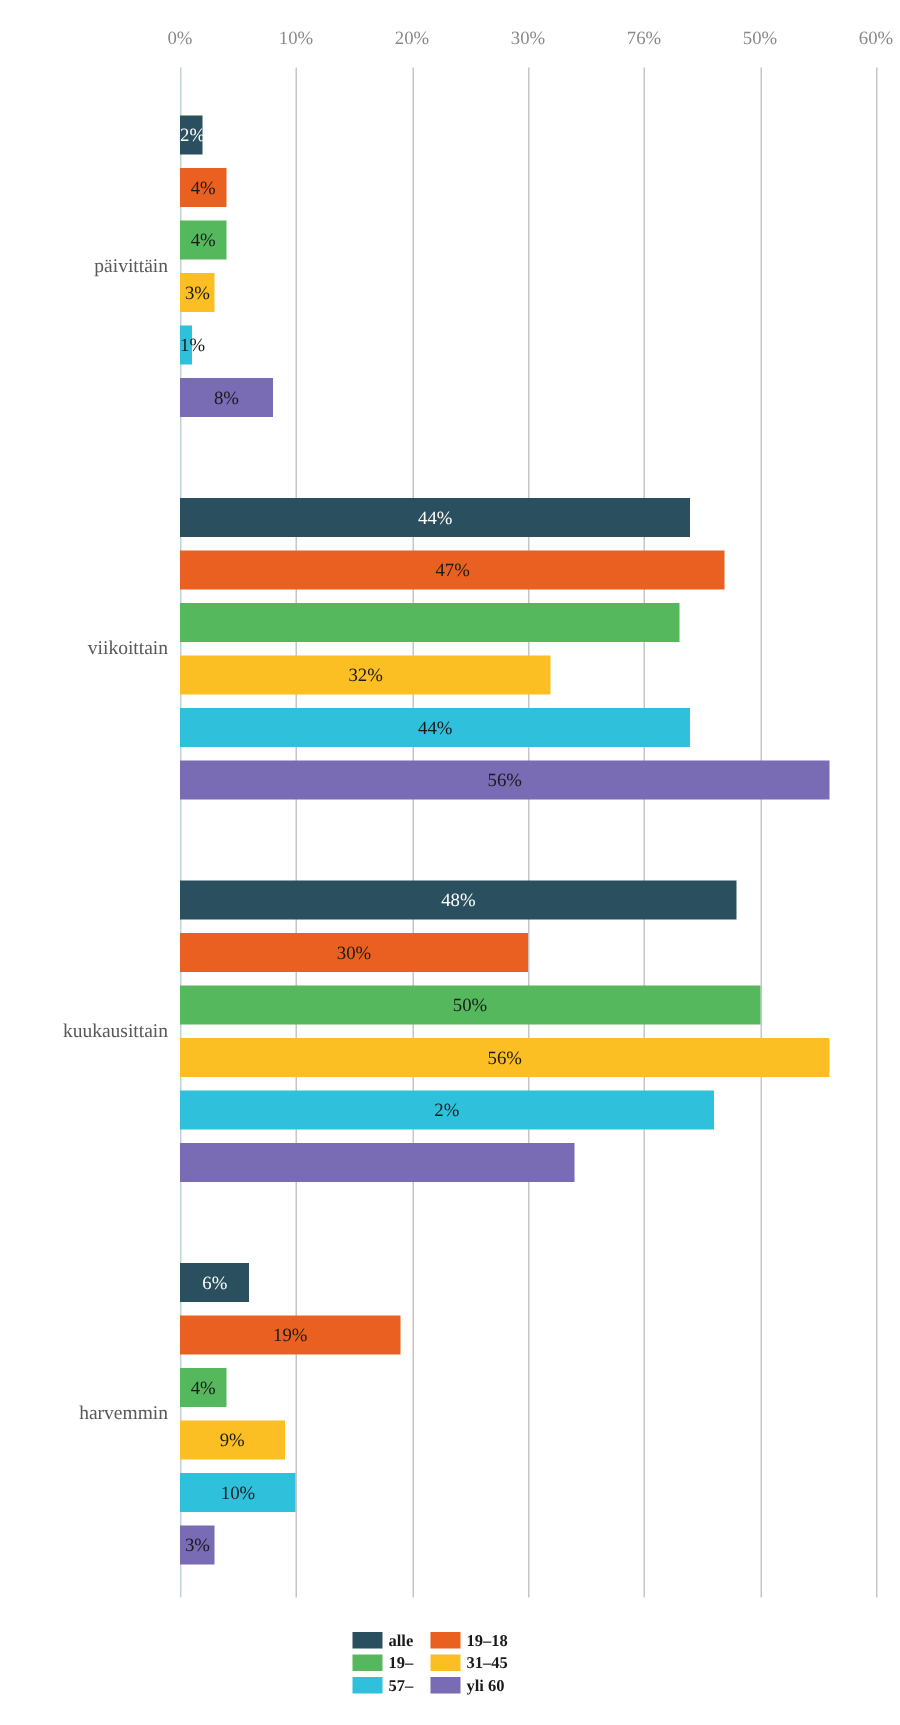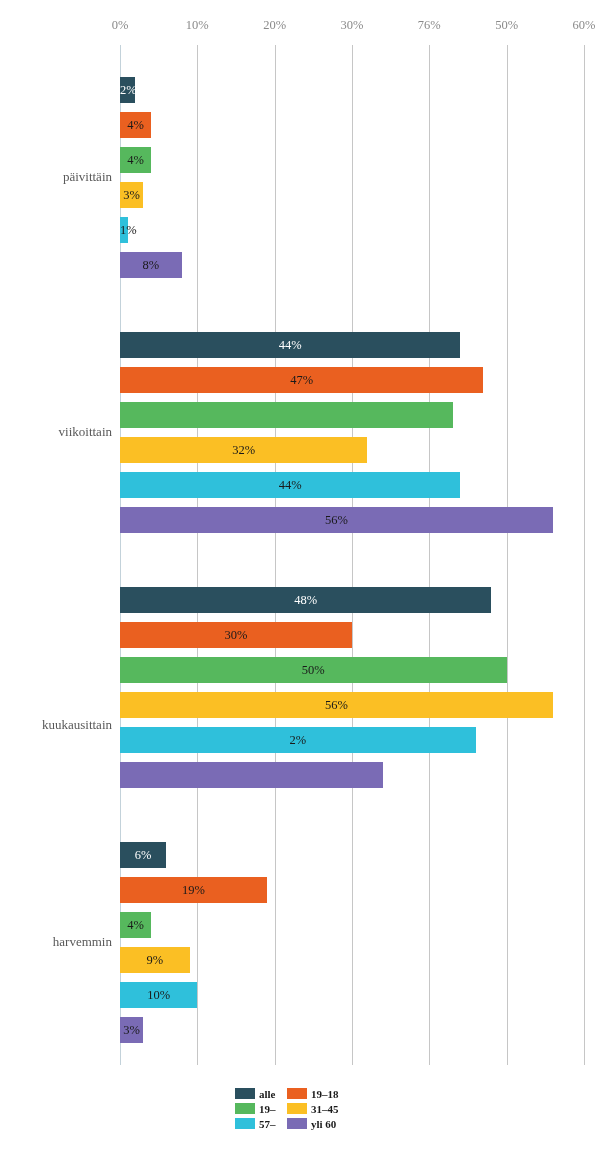--- a/index.html
+++ b/index.html
@@ -150,21 +150,21 @@
       <span class="x-tick-label" style="left: 274.667px;">20%</span>
       <span class="x-tick-label" style="left: 352px;">30%</span>
       <span class="x-tick-label" style="left: 429.333px;">76%</span>
       <span class="x-tick-label" style="left: 506.667px;">50%</span>
       <span class="x-tick-label" style="left: 584px;">60%</span>
     </div>
 
   <div class="cat-label-holder">
       <div class="cat-label" style="top: 123.5px;">päivittäin</div>
       <div class="cat-label" style="top: 378.5px;">viikoittain</div>
-      <div class="cat-label" style="top: 633.5px; margin-top: 38px;">kuukausittain</div>
+      <div class="cat-label" style="top: 633.5px;">kuukausittain</div>
       <div class="cat-label" style="top: 888.5px;">harvemmin</div>
     </div>
 
   <div class="plot-area">
       <div class="gridline axis-zero" style="left: 0px;"></div>
       <div class="gridline" style="left: 77.3333px;"></div>
       <div class="gridline" style="left: 154.667px;"></div>
       <div class="gridline" style="left: 232px;"></div>
       <div class="gridline" style="left: 309.333px;"></div>
       <div class="gridline" style="left: 386.667px;"></div>

